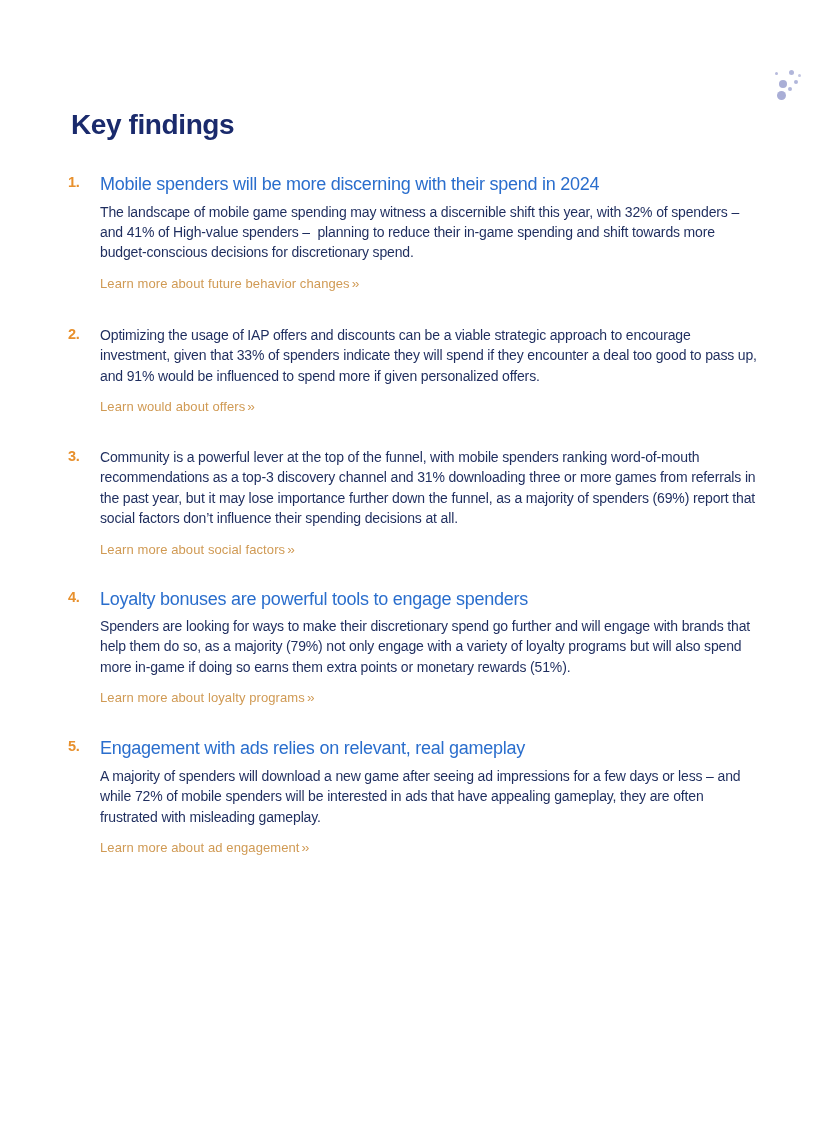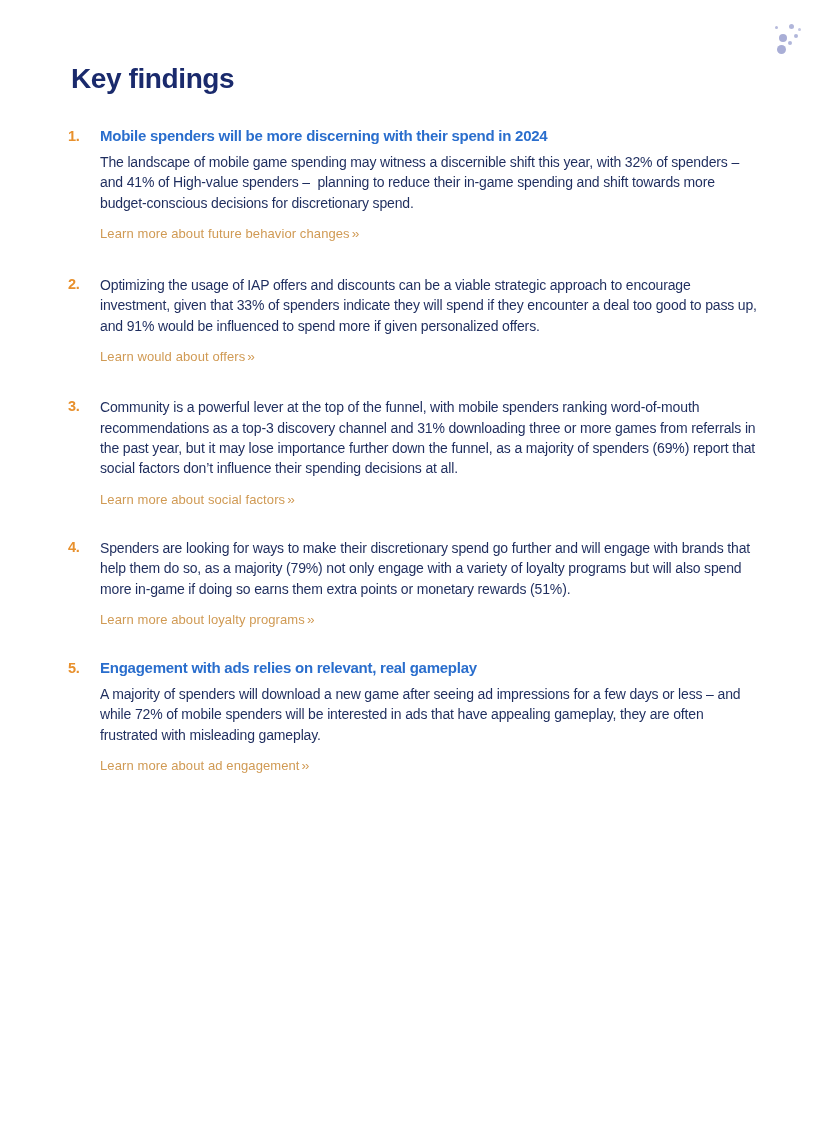--- a/index.html
+++ b/index.html
@@ -14,20 +14,21 @@
     -webkit-font-smoothing: antialiased;
     overflow: hidden;
   }
 
   .page {
     position: relative;
     width: 832px;
     height: 959px;
     background: #ffffff;
     box-sizing: border-box;
+    margin-top: 46px;
   }
 
   
   .dot-cluster {
     position: absolute;
     top: 22px;
     left: 770px;
     width: 40px;
     height: 36px;
   }
@@ -78,22 +79,22 @@
     top: 1px;
     width: 26px;
     font-size: 14.5px;
     font-weight: bold;
     color: #e8902c;
     letter-spacing: -0.2px;
   }
 
   .finding-heading {
     margin: 0 0 6px 0;
-    font-size: 15px;
-    font-weight: bold;
+    font-size: 18px;
+    font-weight: normal;
     color: #2a6ecd;
     letter-spacing: -0.25px;
     line-height: 1.25;
   }
 
   .finding-body {
     margin: 0;
     font-size: 14px;
     color: #1e2d5e;
     line-height: 1.46;
@@ -156,20 +157,21 @@
     </div>
 
     <div class="finding f3">
       <div class="finding-number">3.</div>
       <p class="finding-body">Community is a powerful lever at the top of the funnel, with mobile spenders ranking word-of-mouth recommendations as a top-3 discovery channel and 31% downloading three or more games from referrals in the past year, but it may lose importance further down the funnel, as a majority of spenders (69%) report that social factors don’t influence their spending decisions at all.</p>
       <a class="finding-link" href="#"><span>Learn more about social factors</span><span class="chev">››</span></a>
     </div>
 
     <div class="finding f4">
       <div class="finding-number">4.</div>
+      <h2 class="finding-heading">Loyalty bonuses are powerful tools to engage spenders</h2>
       <p class="finding-body">Spenders are looking for ways to make their discretionary spend go further and will engage with brands that help them do so, as a majority (79%) not only engage with a variety of loyalty programs but will also spend more in-game if doing so earns them extra points or monetary rewards (51%).</p>
       <a class="finding-link" href="#"><span>Learn more about loyalty programs</span><span class="chev">››</span></a>
     </div>
 
     <div class="finding f5">
       <div class="finding-number">5.</div>
       <h2 class="finding-heading">Engagement with ads relies on relevant, real gameplay</h2>
       <p class="finding-body">A majority of spenders will download a new game after seeing ad impressions for a few days or less – and while 72% of mobile spenders will be interested in ads that have appealing gameplay, they are often frustrated with misleading gameplay.</p>
       <a class="finding-link" href="#"><span>Learn more about ad engagement</span><span class="chev">››</span></a>
     </div>

